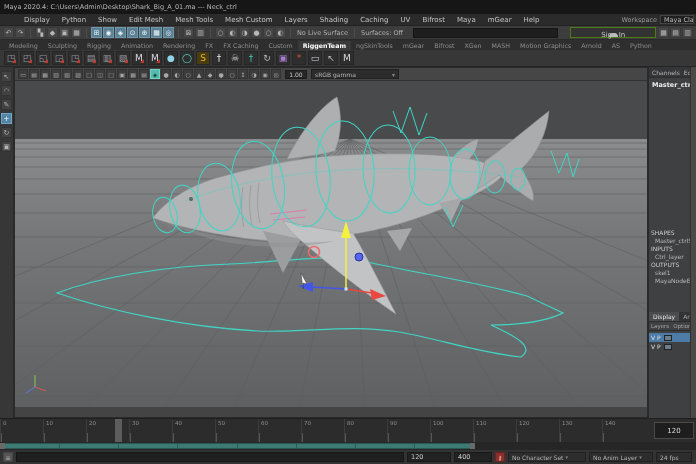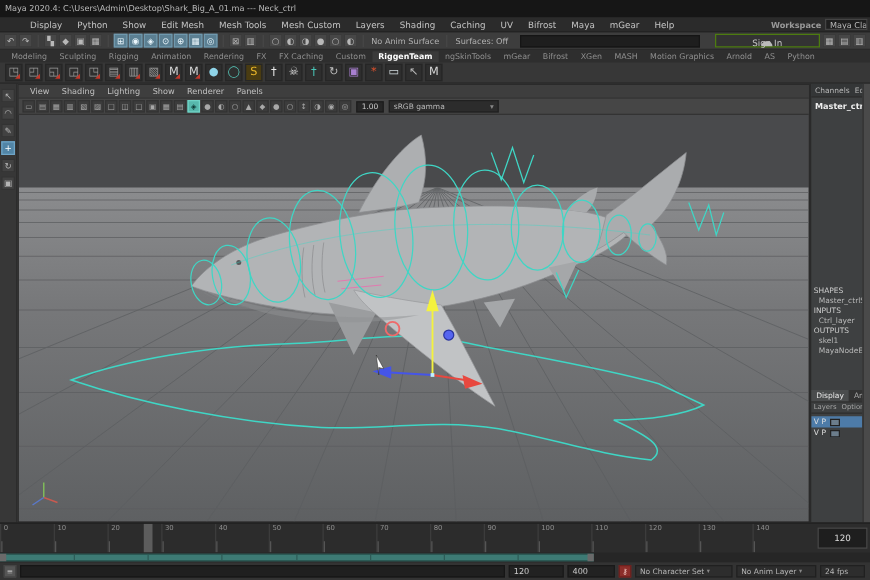--- a/index.html
+++ b/index.html
@@ -12,21 +12,21 @@
   
   .titlebar { position:absolute; left:0; top:0; width:696px; height:14px;
     background:#161616; display:flex; align-items:center; padding-left:4px; }
   .titlebar .title { color:#b8b8b8; font-size:6.5px; white-space:nowrap; overflow:hidden; }
   
   .menubar { position:absolute; left:0; top:14px; width:696px; height:12px;
     background:#2b2b2b; display:flex; align-items:center; border-bottom:1px solid #222; }
   .menus { display:flex; align-items:center; padding-left:18px; }
   .menu-item { color:#c4c4c4; font-size:7px; padding:0 6px; white-space:nowrap; cursor:default; }
   .workspace { margin-left:auto; display:flex; align-items:center; gap:3px; padding-right:2px; }
-  .workspace .ws-label { color:#9a9a9a; font-size:6.5px;font-weight:bold; }
+  .workspace .ws-label { color:#9a9a9a; font-size:6.5px; }
   .ws-box { background:#1f1f1f; border:1px solid #444; color:#bbb; font-size:6.5px;
     padding:0 3px; width:34px; overflow:hidden; white-space:nowrap; height:9px; line-height:8px; }
   
   .statusline { position:absolute; left:0; top:26px; width:696px; height:14px;
     background:#3d3d3d; display:flex; align-items:center; gap:2px; padding:0 3px;
     border-bottom:1px solid #2a2a2a; }
   .sgroup { display:flex; align-items:center; gap:1px; }
   .sicon { width:11px; height:11px; background:#474747; border:1px solid #3a3a3a;
     color:#b8b8b8; font-size:7px; display:flex; align-items:center; justify-content:center; }
   .sicon.active { background:#5b7f92; border-color:#6f98ad; color:#e8f4fa; }
@@ -204,21 +204,21 @@
     <div class="sgroup">
 
     <span class="sicon">○</span>
         <span class="sicon">◐</span>
         <span class="sicon">◑</span>
         <span class="sicon">●</span>
         <span class="sicon">○</span>
         <span class="sicon">◐</span>
       </div>
     <span class="sdiv"></span>
-    <span class="slabel">No Anim Surface</span>
+    <span class="slabel">No Live Surface</span>
     <span class="sdiv"></span>
     <span class="slabel">Surfaces: Off</span>
     <input class="coord-field" style="">
     <div class="signin">
       <span class="person-icon"></span>
       <span>Sign In</span>
       <span class="caret">▾</span>
     </div>
     <div class="farright">
       <span class="sicon">▦</span>
@@ -281,29 +281,20 @@
 
     <span class="tool">↖</span>
         <span class="tool">◠</span>
         <span class="tool">✎</span>
         <span class="tool active">+</span>
         <span class="tool">↻</span>
         <span class="tool">▣</span>
       </div>
 
     <div class="viewport">
-      <div class="panelmenu">
-
-      <span>View</span>
-          <span>Shading</span>
-          <span>Lighting</span>
-          <span>Show</span>
-          <span>Renderer</span>
-          <span>Panels</span>
-        </div>
       <div class="vtoolbar">
         <div style="display:flex;gap:1px">
 
         <span class="vicon">▭</span>
             <span class="vicon">▤</span>
             <span class="vicon">▦</span>
             <span class="vicon">▥</span>
             <span class="vicon">▧</span>
             <span class="vicon">▨</span>
             <span class="vicon">□</span>

